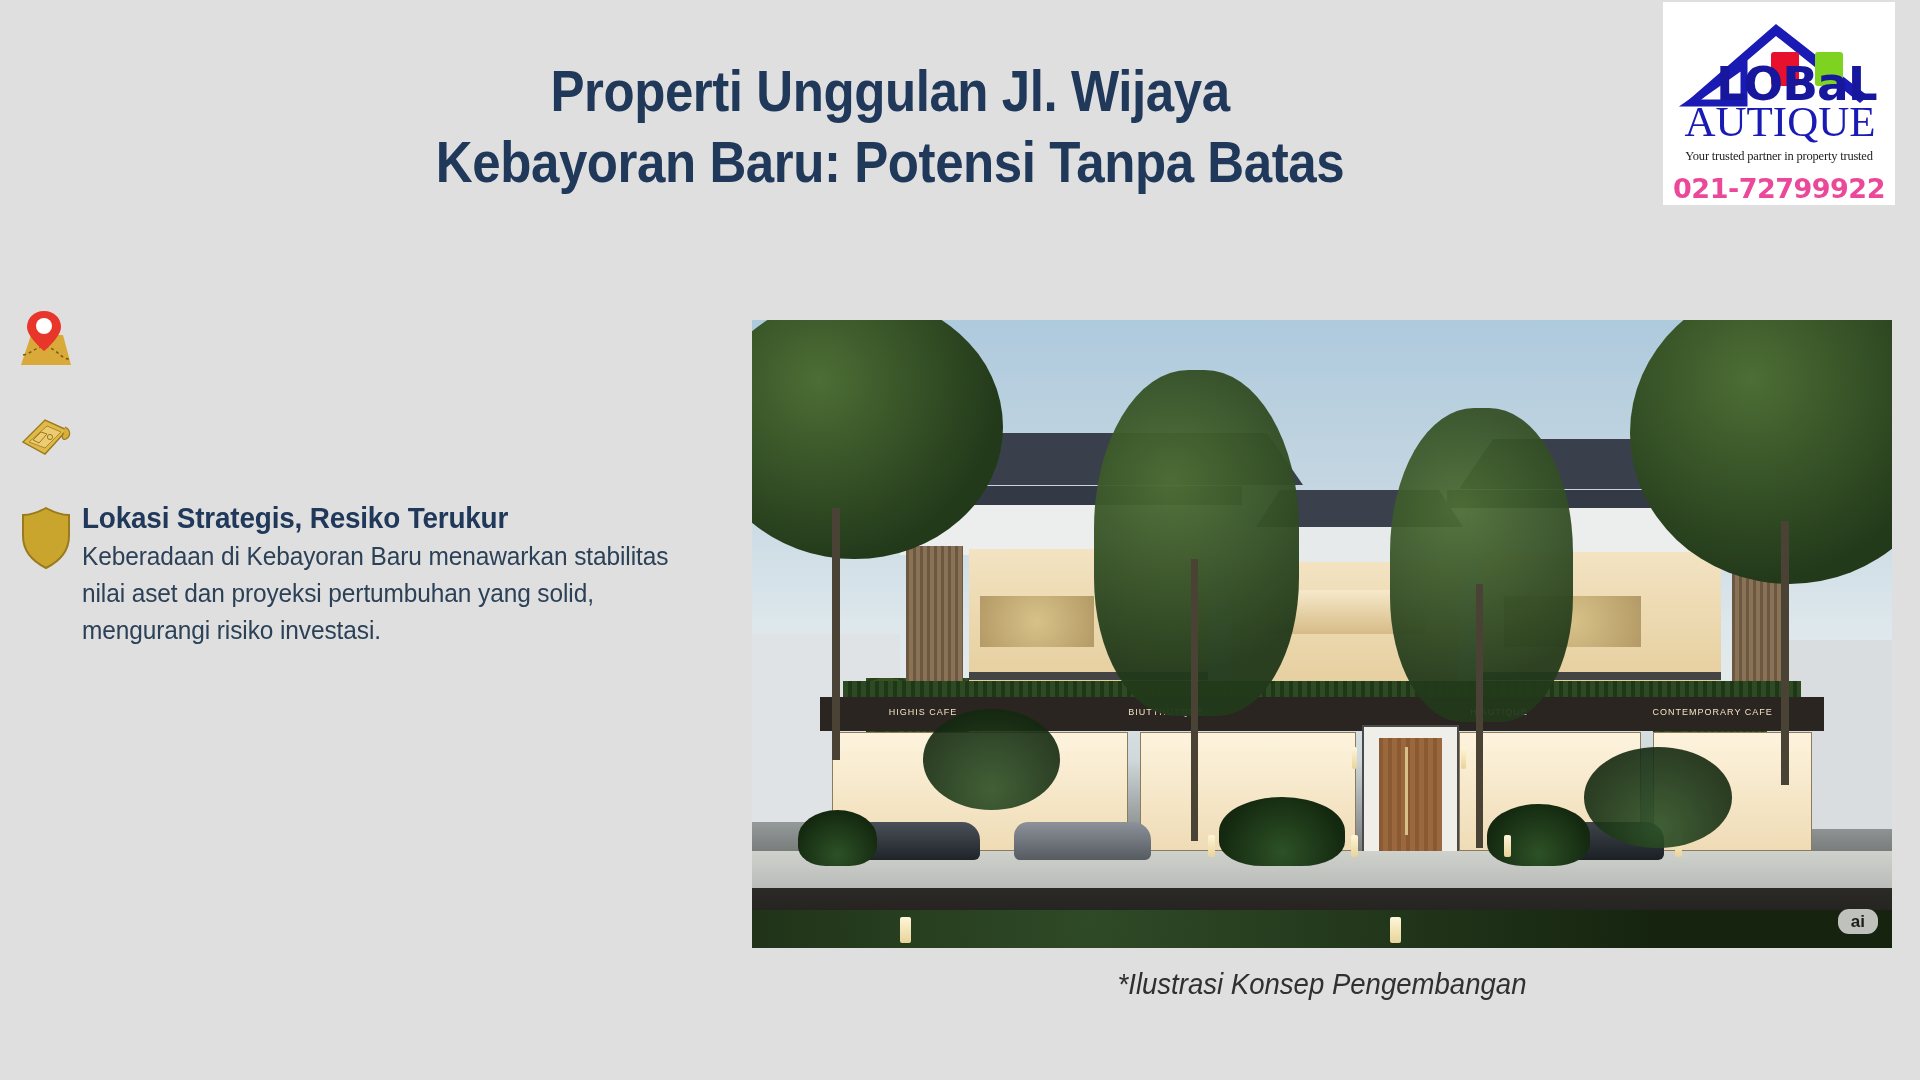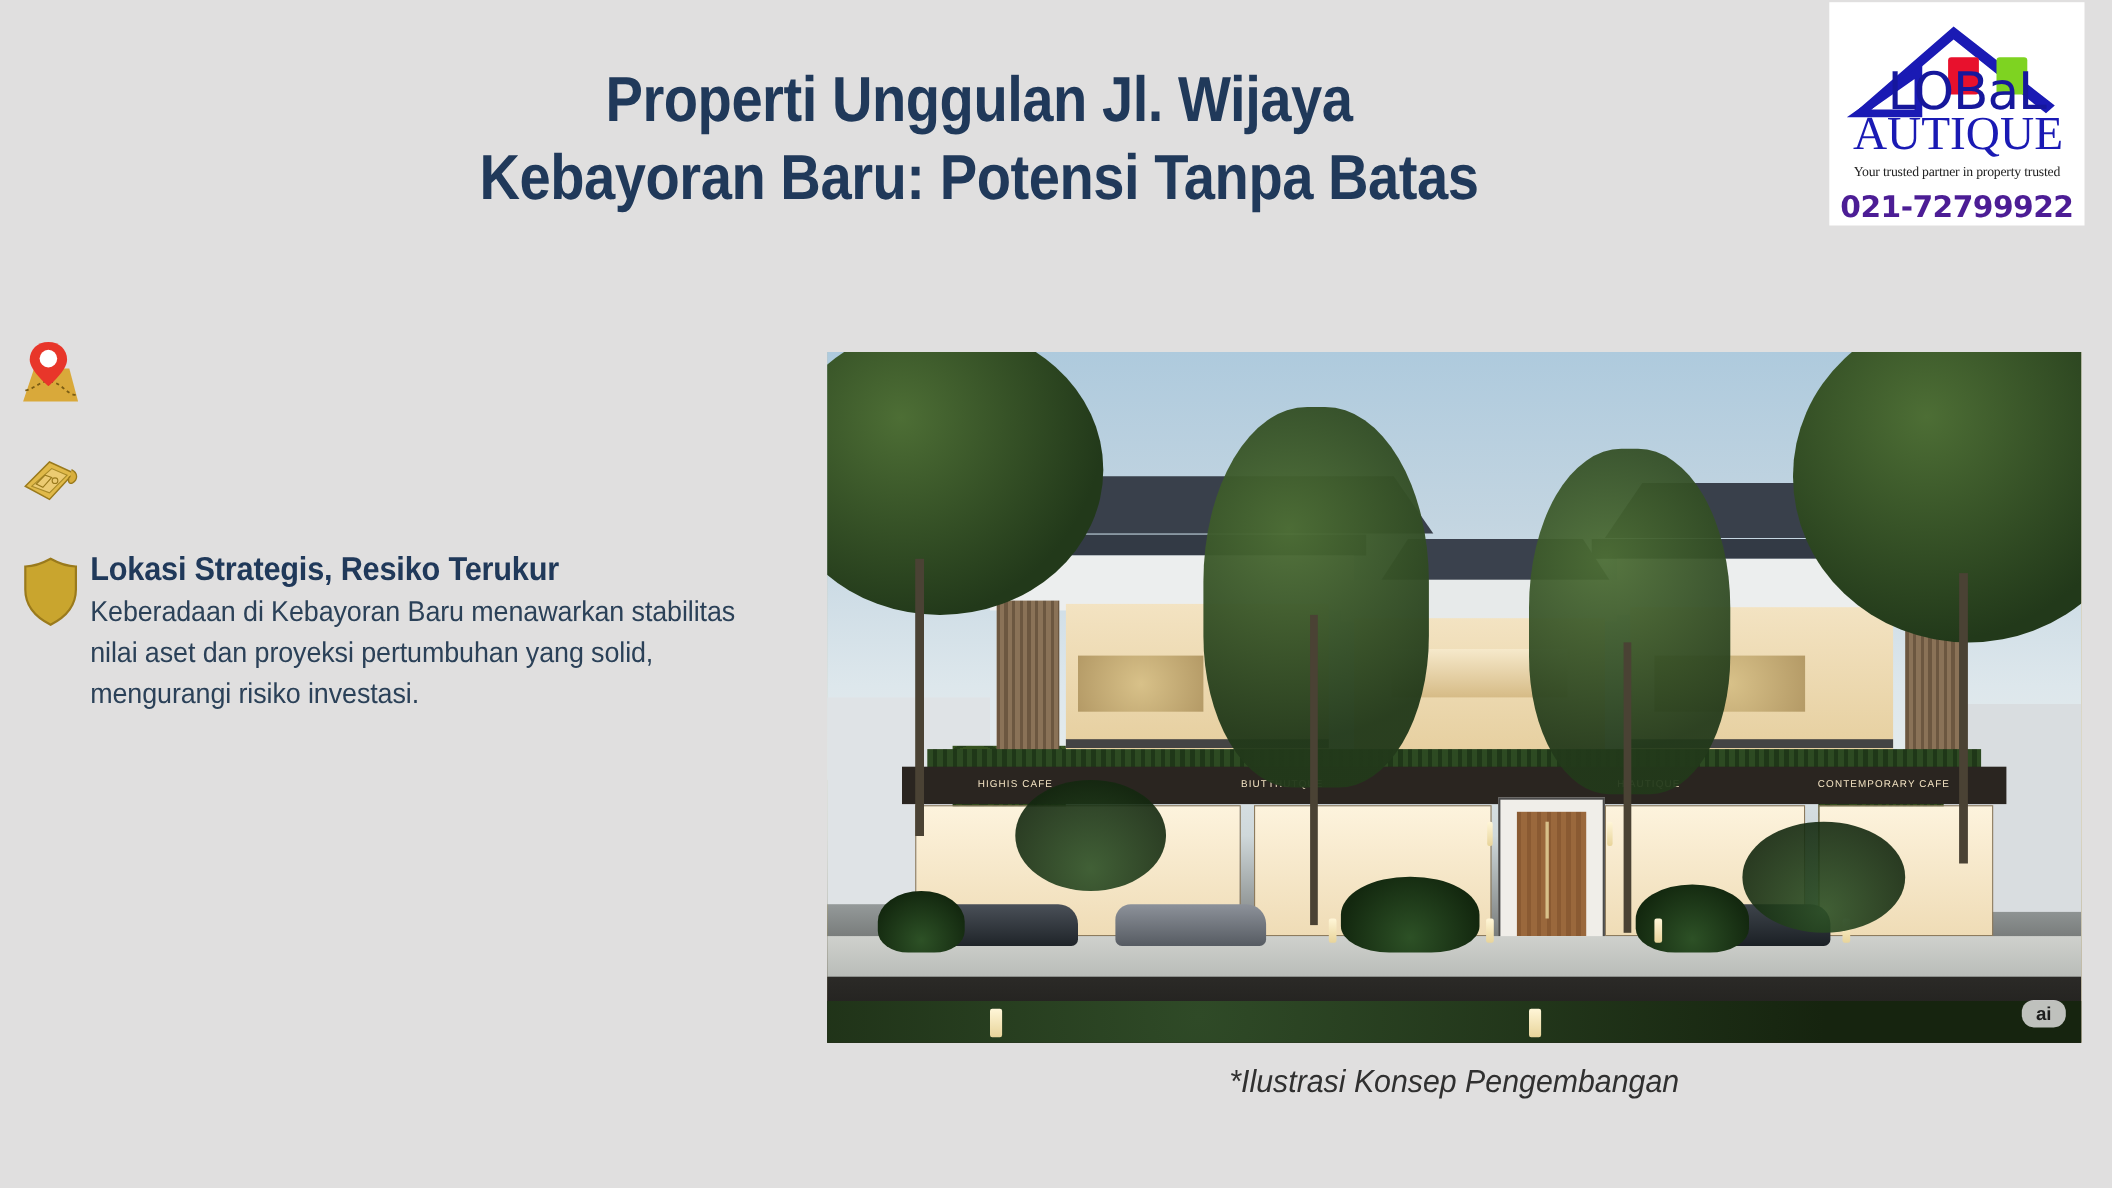--- a/index.html
+++ b/index.html
@@ -15,37 +15,37 @@
   #logo-card{
     position:absolute;left:1663px;top:2px;width:232px;height:203px;
     background:#ffffff;
     display:flex;flex-direction:column;align-items:center;justify-content:flex-start;
   }
   #logo-mark{position:relative;width:214px;height:122px;margin-top:6px;}
   #logo-mark svg{position:absolute;left:0;top:0;}
   #logo-word-global{
     position:absolute;left:44px;top:52px;
     font-family:"DejaVu Sans", sans-serif;
-    font-size:47px;font-weight:400;color:#16179c;letter-spacing:-1px;
+    font-size:47px;font-weight:700;color:#16179c;letter-spacing:-1px;
     line-height:1;
   }
   #logo-word-property{
     position:absolute;left:8px;top:92px;width:200px;text-align:center;
     font-family:"Liberation Serif", serif;
     font-size:43px;font-weight:400;color:#1a1ab4;letter-spacing:0px;
     line-height:1;
   }
   #logo-tagline{
     font-family:"Liberation Serif", serif;
     font-size:12.5px;color:#222;margin-top:19px;letter-spacing:-0.2px;
     white-space:nowrap;
   }
   #logo-phone{
     font-family:"DejaVu Sans", sans-serif;
-    font-size:27px;font-weight:700;color:#4c1d95;margin-top:9px;letter-spacing:-0.5px;
+    font-size:27px;font-weight:700;color:#ec4899;margin-top:9px;letter-spacing:-0.5px;
   }
 
   
   #headline{
     position:absolute;left:180px;top:56px;width:1420px;
     text-align:center;
     font-family:"Liberation Sans Narrow","Liberation Sans",sans-serif;
     font-weight:700;
     font-size:58px;
     line-height:1.22;

